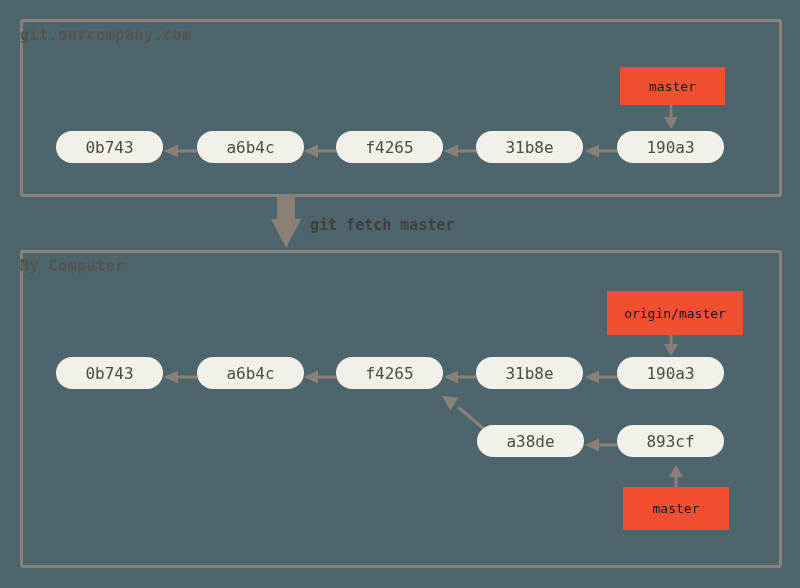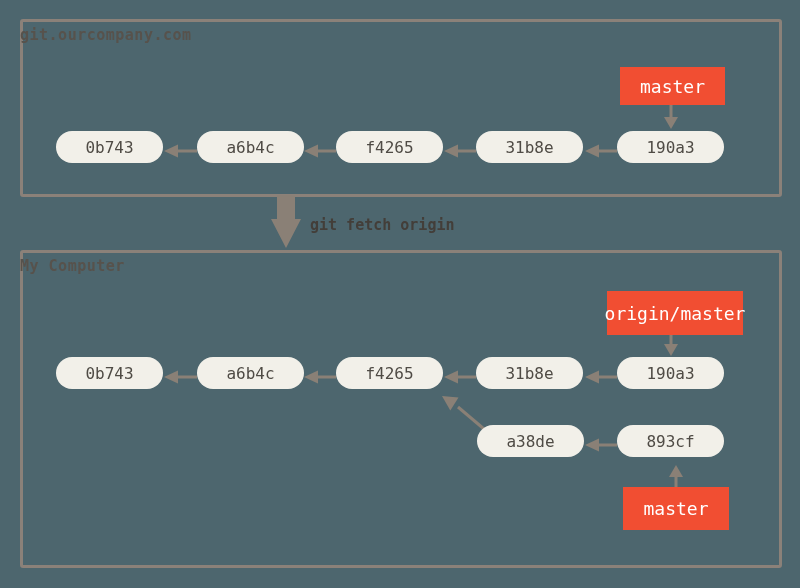--- a/index.html
+++ b/index.html
@@ -34,23 +34,23 @@
     width:107px;height:32px;
     background:#f2f0e9;
     border-radius:20px;
     display:flex;align-items:center;justify-content:center;
     font-size:16px;
     color:#4f4b45;
   }
   .branch-label{
     position:absolute;
     background:#f14e32;
-    color:#ffffff;
+    color:#0f172a;
     display:flex;align-items:center;justify-content:center;
-    font-size:18px;
+    font-size:13px;
   }
   .command-label{
     position:absolute;
     left:310px;top:216px;
     font-size:15px;
     font-weight:bold;
     color:#433e39;
   }
   svg#arrow-layer{
     position:absolute;left:0;top:0;
@@ -138,21 +138,21 @@
   </svg>
 
   <div class="branch-label" style="left:620px;top:67px;width:105px;height:38px;">master</div>
 
   <div class="commit" style="left:56px;top:131px;">0b743</div>
   <div class="commit" style="left:197px;top:131px;">a6b4c</div>
   <div class="commit" style="left:336px;top:131px;">f4265</div>
   <div class="commit" style="left:476px;top:131px;">31b8e</div>
   <div class="commit" style="left:617px;top:131px;">190a3</div>
 
-  <div class="command-label">git fetch origin</div>
+  <div class="command-label">git fetch master</div>
 
   <div class="branch-label" style="left:607px;top:291px;width:136px;height:44px;">origin/master</div>
 
   <div class="commit" style="left:56px;top:357px;">0b743</div>
   <div class="commit" style="left:197px;top:357px;">a6b4c</div>
   <div class="commit" style="left:336px;top:357px;">f4265</div>
   <div class="commit" style="left:476px;top:357px;">31b8e</div>
   <div class="commit" style="left:617px;top:357px;">190a3</div>
 
   <div class="commit" style="left:477px;top:425px;">a38de</div>

